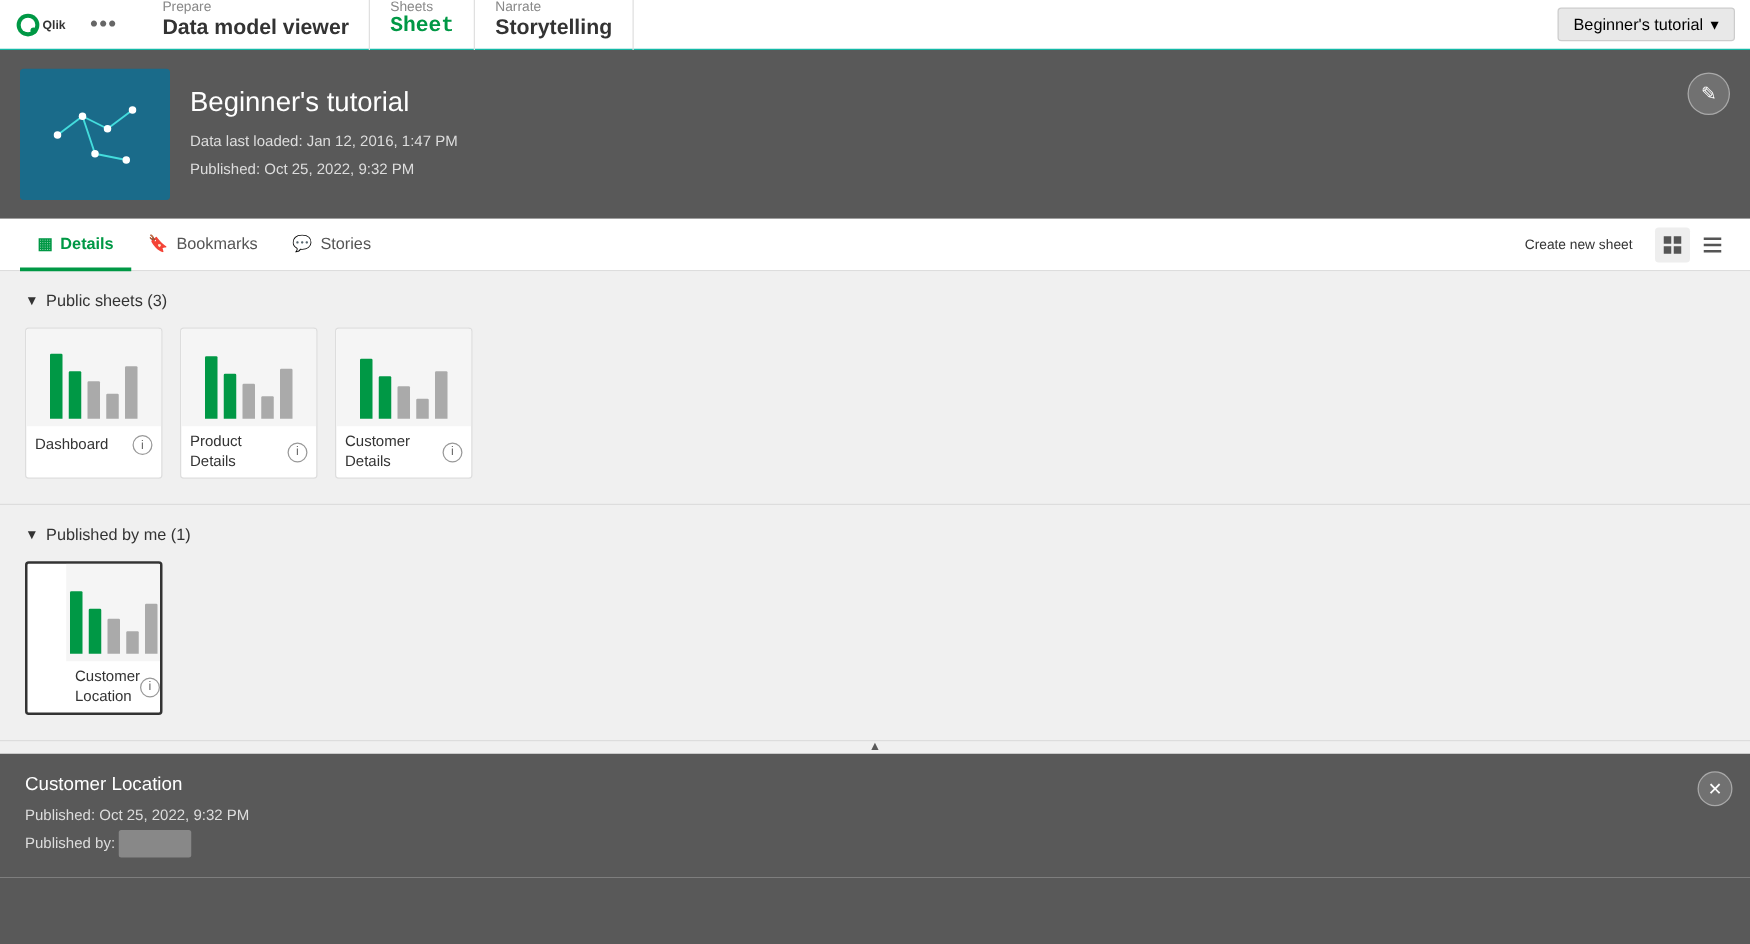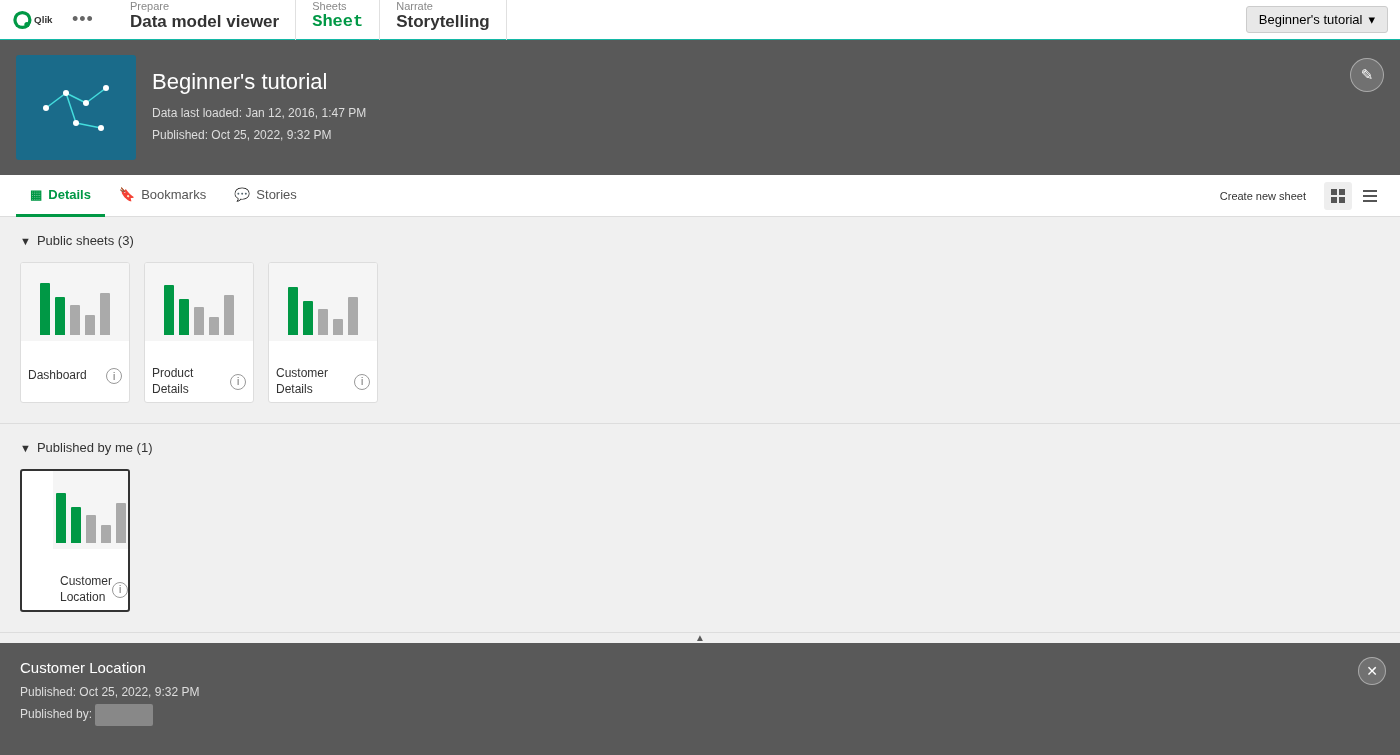--- a/index.html
+++ b/index.html
@@ -197,21 +197,20 @@
       gap: 5px;
     }
     .sheet-footer {
       padding: 5px 7px;
       display: flex;
       align-items: center;
       justify-content: space-between;
       min-height: 30px;
       font-size: 12px;
       color: #333;
-      margin-top: 20px;
     }
     .sheet-info-icon {
       width: 16px; height: 16px;
       border-radius: 50%;
       border: 1px solid #999;
       display: flex; align-items: center; justify-content: center;
       font-size: 10px;
       color: #666;
       cursor: pointer;
       flex-shrink: 0;

